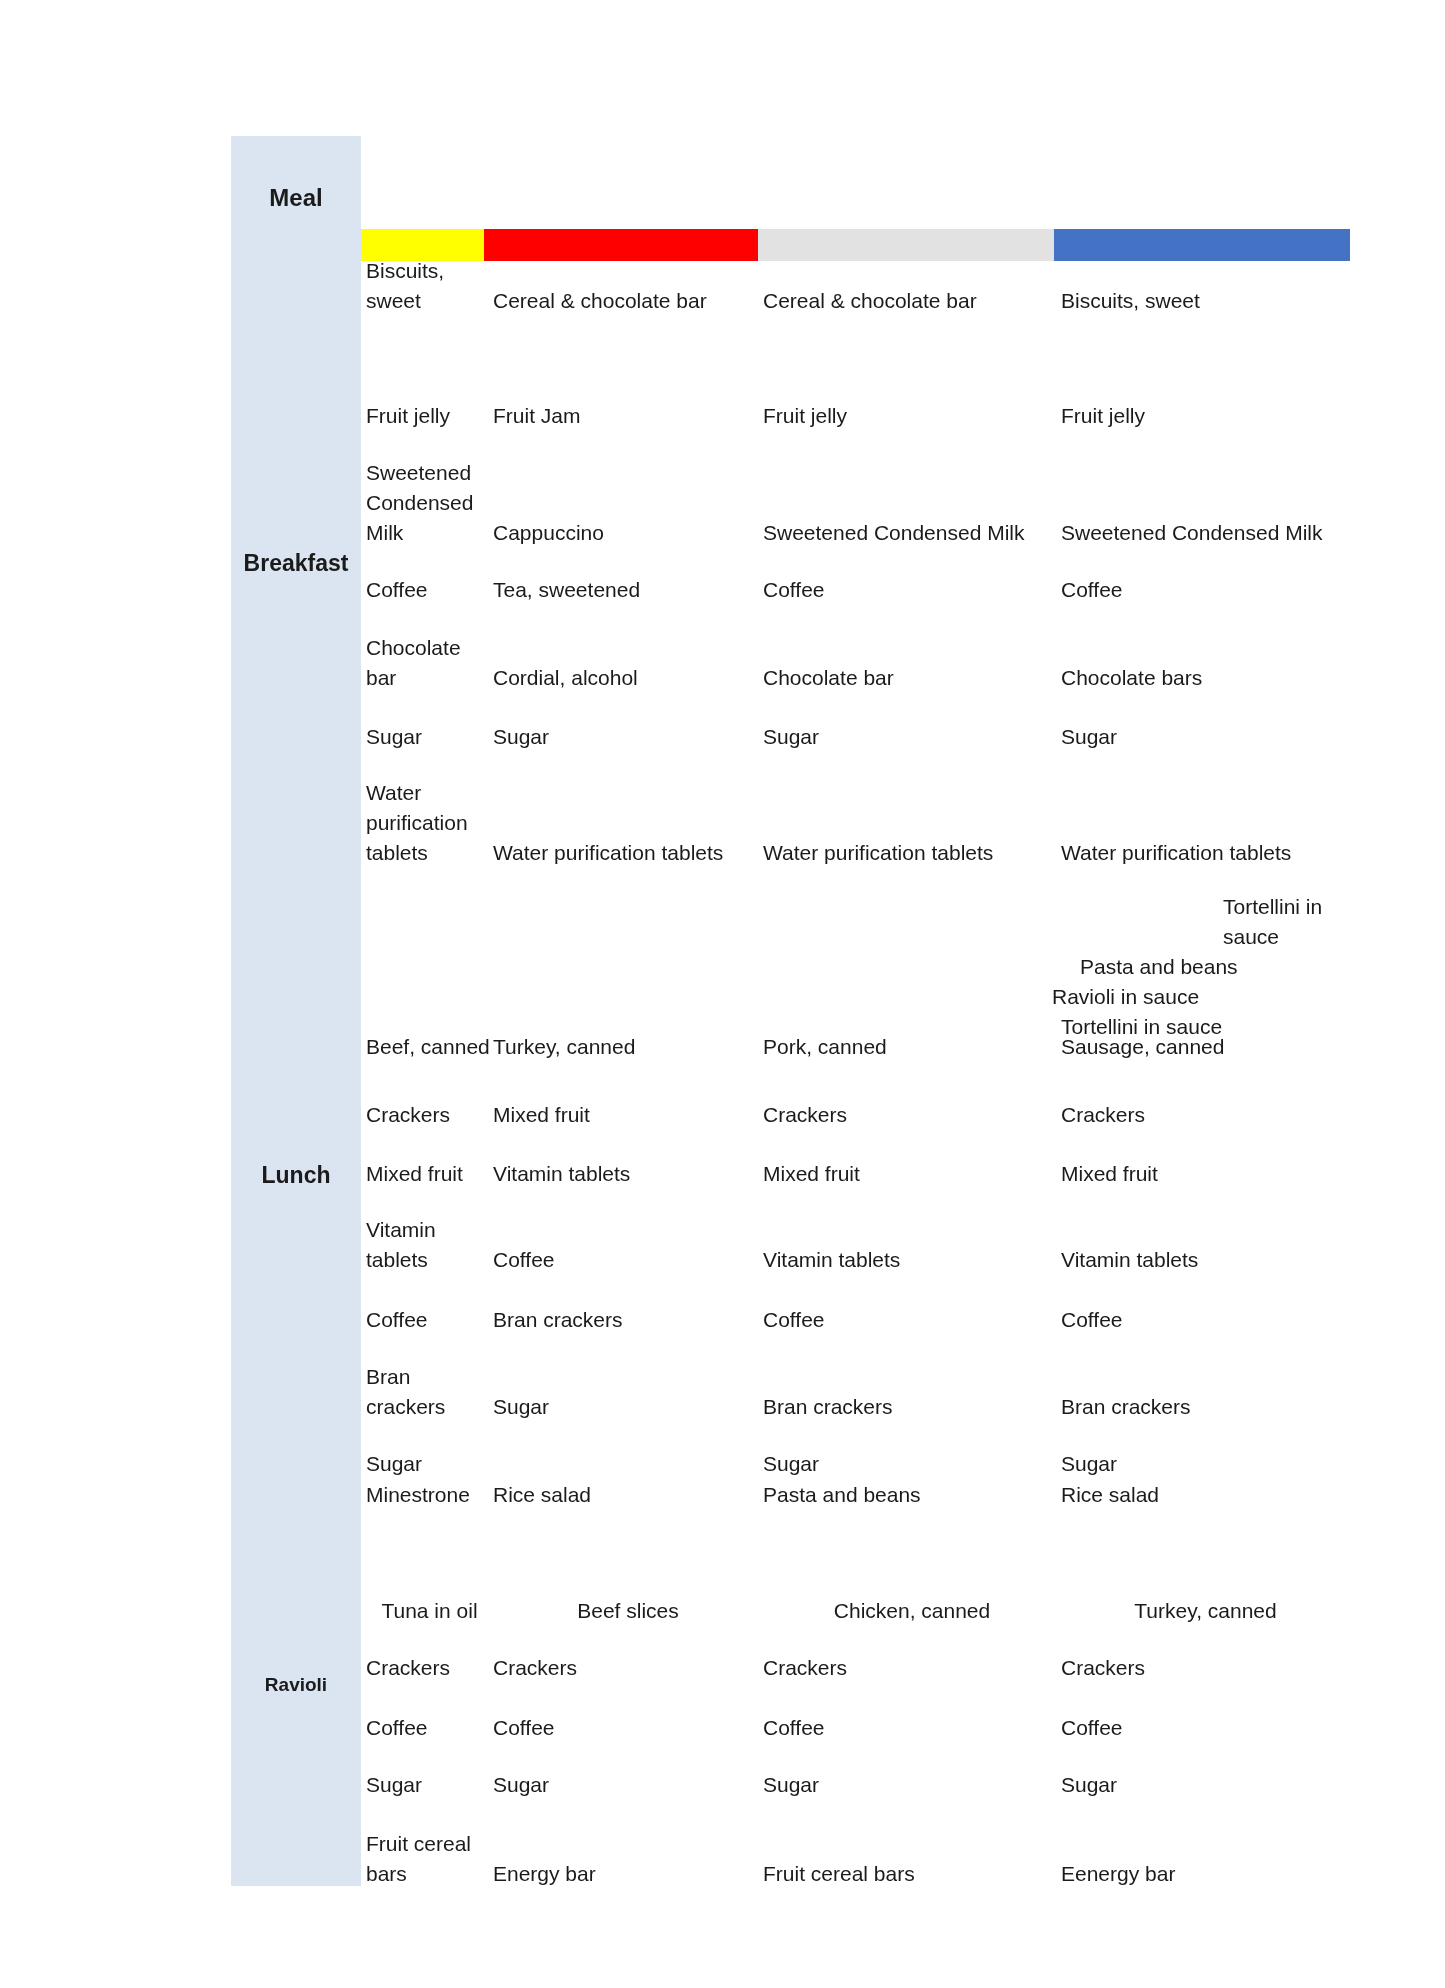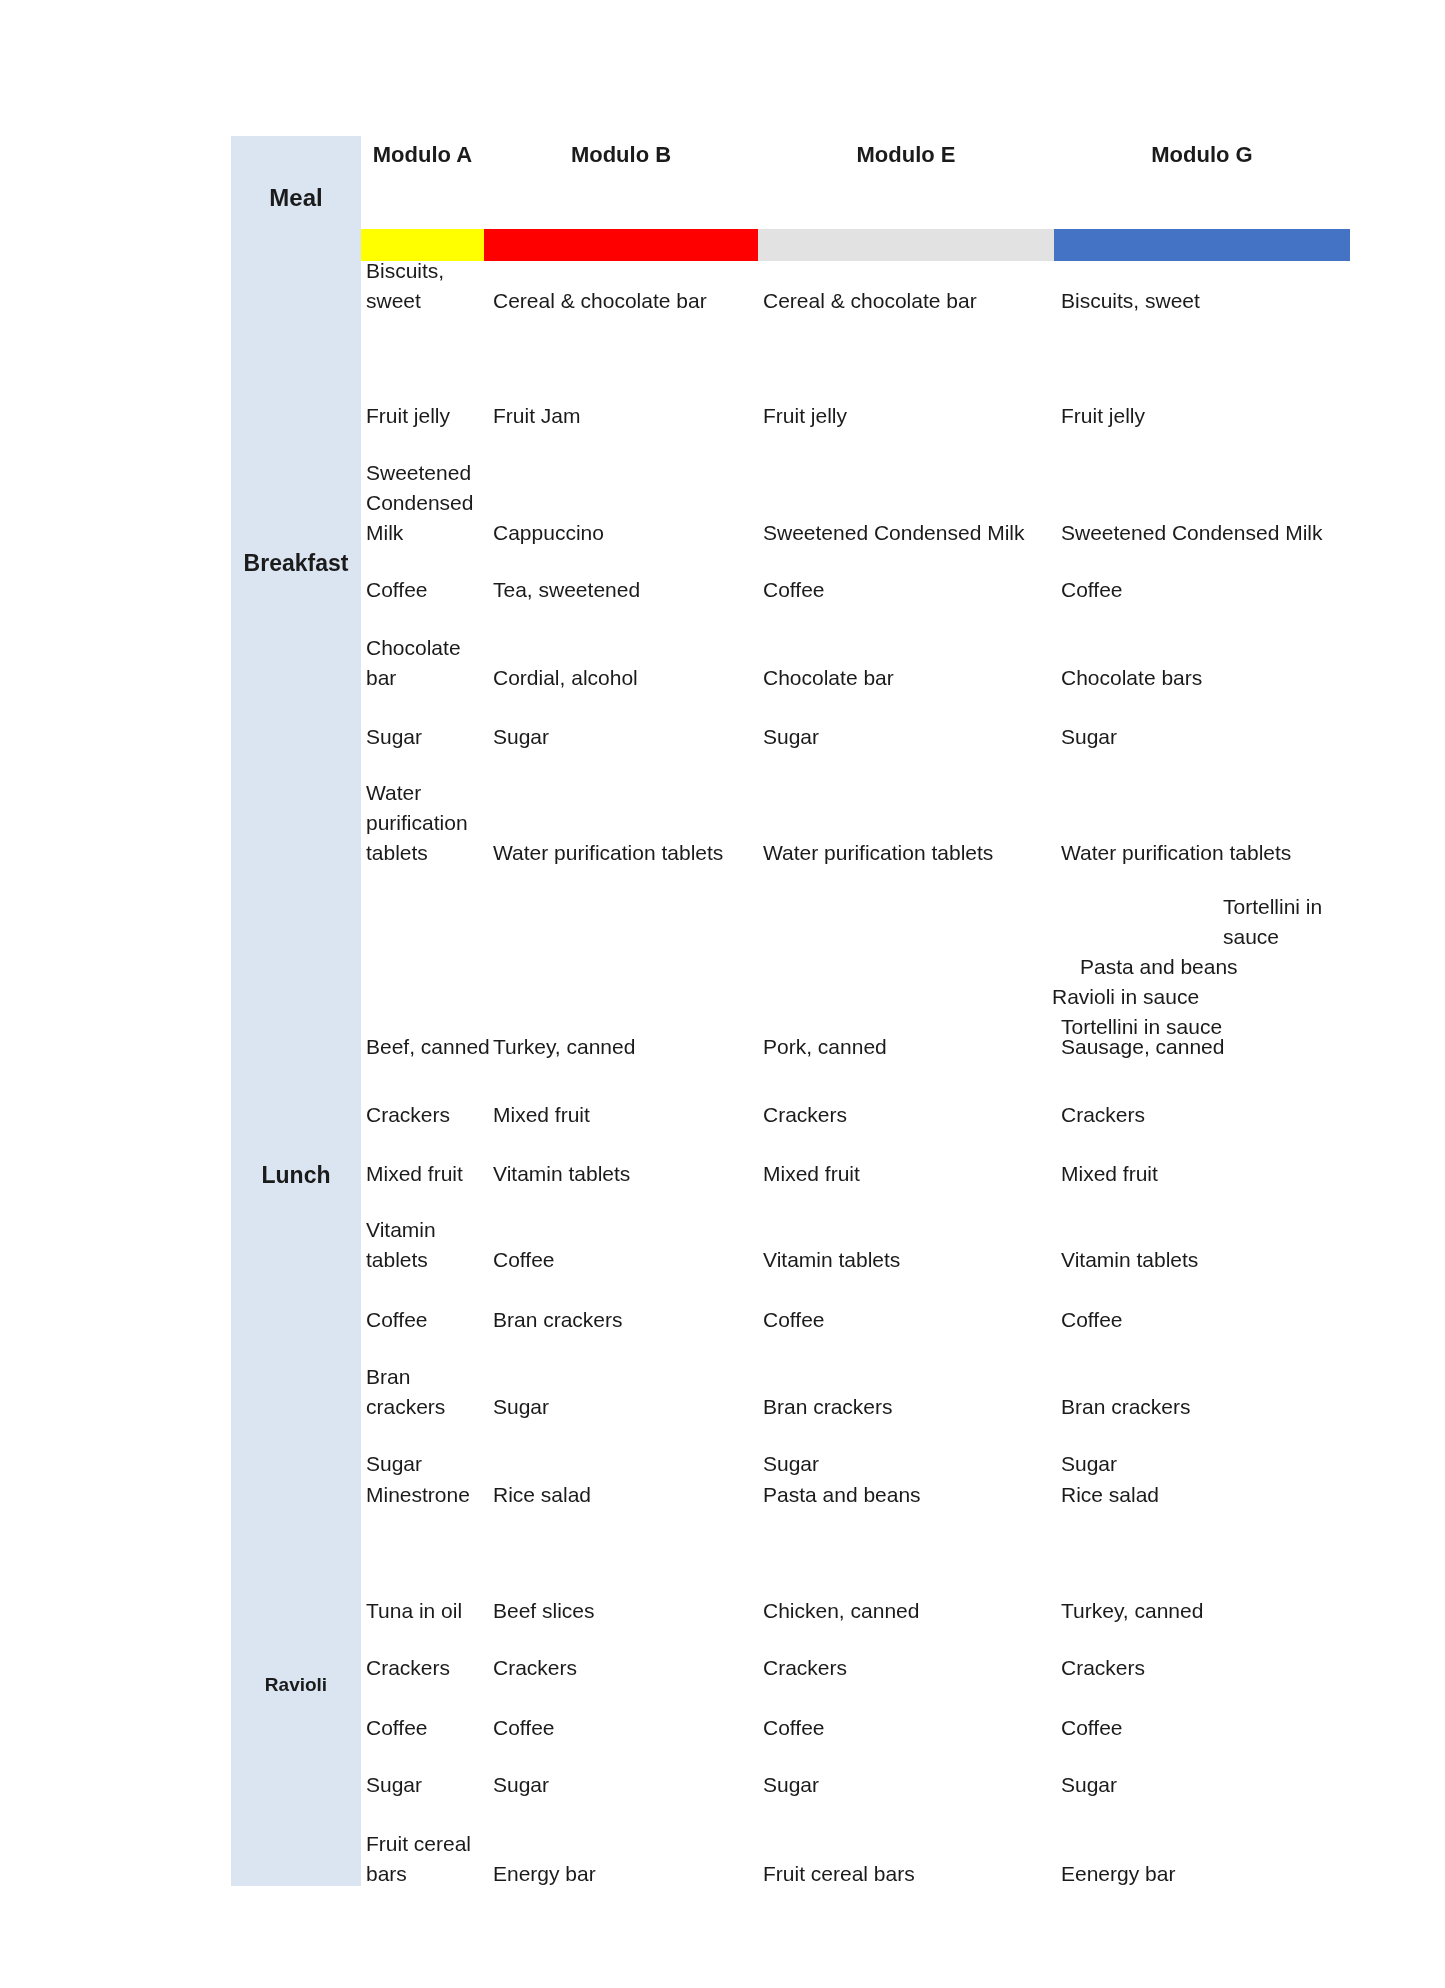--- a/index.html
+++ b/index.html
@@ -56,26 +56,20 @@
 <body>
 
 <div id="page">
   <div id="sidebar"></div>
   <div id="meal-label" class="side-label">Meal</div>
   <div id="section-labels">
       <div class="side-label section-label sec-0" style="top: 563px;">Breakfast</div>
       <div class="side-label section-label sec-1" style="top: 1175px;">Lunch</div>
       <div class="side-label section-label sec-2" style="top: 1685px;">Ravioli</div>
     </div>
-  <div id="module-row">
-      <div class="hcell hcell-0">Modulo A</div>
-      <div class="hcell hcell-1">Modulo B</div>
-      <div class="hcell hcell-2">Modulo E</div>
-      <div class="hcell hcell-3">Modulo G</div>
-    </div>
   <div id="bar-row">
       <div class="bar-seg hcell-0" style="background: rgb(255, 255, 0);"></div>
       <div class="bar-seg hcell-1" style="background: rgb(255, 0, 0);"></div>
       <div class="bar-seg hcell-2" style="background: rgb(226, 226, 226);"></div>
       <div class="bar-seg hcell-3" style="background: rgb(68, 114, 196);"></div>
     </div>
   <div id="rows">
       <div class="row" style="top: 282px;">
         <div class="cell cell-0">Biscuits, sweet</div>
         <div class="cell cell-1">Cereal &amp; chocolate bar</div>
@@ -165,21 +159,21 @@
         <div class="cell cell-1"></div>
         <div class="cell cell-2">Sugar</div>
         <div class="cell cell-3">Sugar</div>
       </div>
       <div class="row" style="top: 1476px;">
         <div class="cell cell-0">Minestrone</div>
         <div class="cell cell-1">Rice salad</div>
         <div class="cell cell-2">Pasta and beans</div>
         <div class="cell cell-3">Rice salad</div>
       </div>
-      <div class="row" style="top: 1592px;">
+      <div class="row" style="top: 1592px; text-align: center;">
         <div class="cell cell-0">Tuna in oil</div>
         <div class="cell cell-1">Beef slices</div>
         <div class="cell cell-2">Chicken, canned</div>
         <div class="cell cell-3">Turkey, canned</div>
       </div>
       <div class="row" style="top: 1649px;">
         <div class="cell cell-0">Crackers</div>
         <div class="cell cell-1">Crackers</div>
         <div class="cell cell-2">Crackers</div>
         <div class="cell cell-3">Crackers</div>

